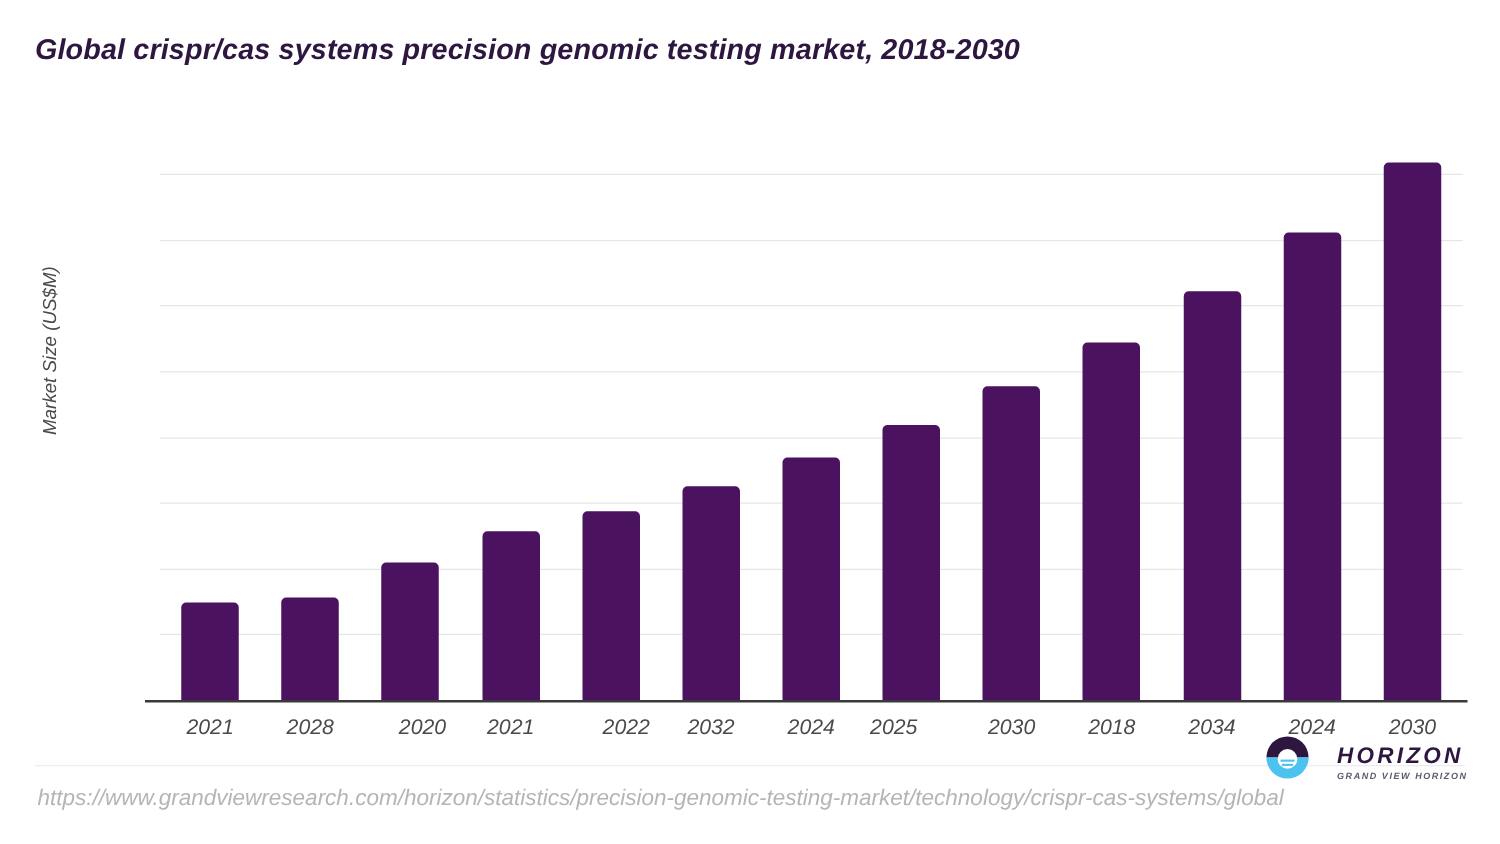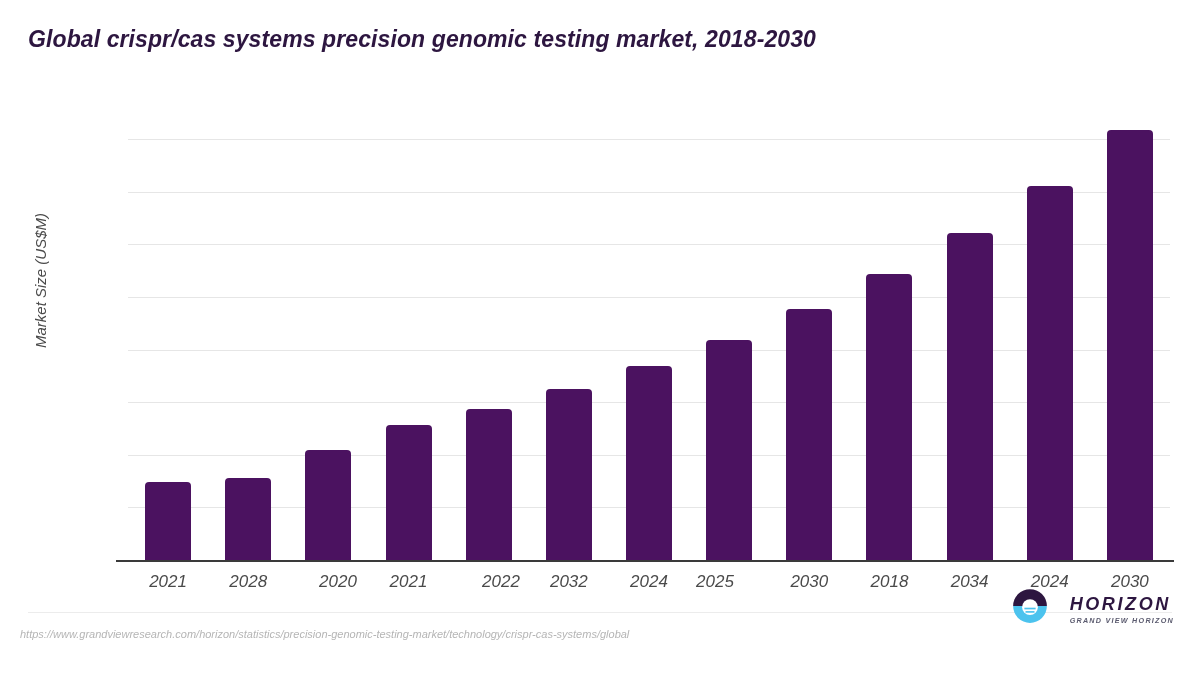--- a/index.html
+++ b/index.html
@@ -90,22 +90,22 @@
 
   
   .footer-rule {
     position: absolute;
     left: 28px; top: 612px;
     width: 1144px; height: 1px;
     background: #ececec;
   }
   .source-url {
     position: absolute;
-    left: 20px; top: 628px;
-    font-size: 11px;
+    left: 30px; top: 628px;
+    font-size: 18px;
     color: #b5b5b5;
     white-space: nowrap;
   }
 
   .logo {
     position: absolute;
     right: 26px; top: 588px;
     display: flex;
     align-items: flex-end;
     gap: 22px;

